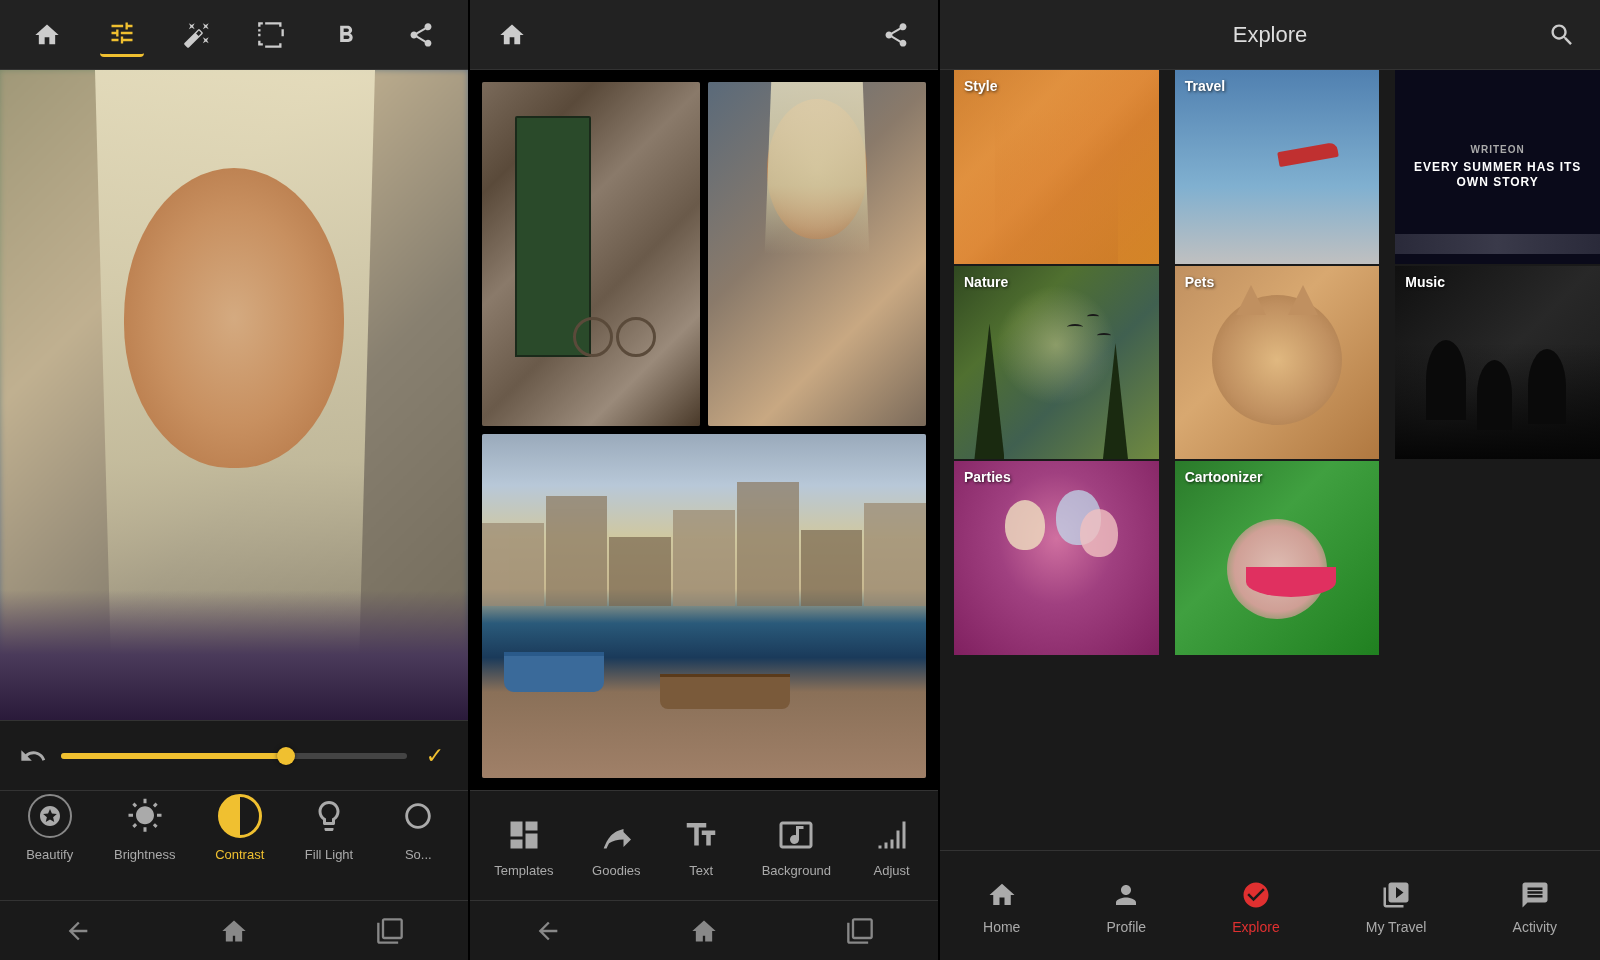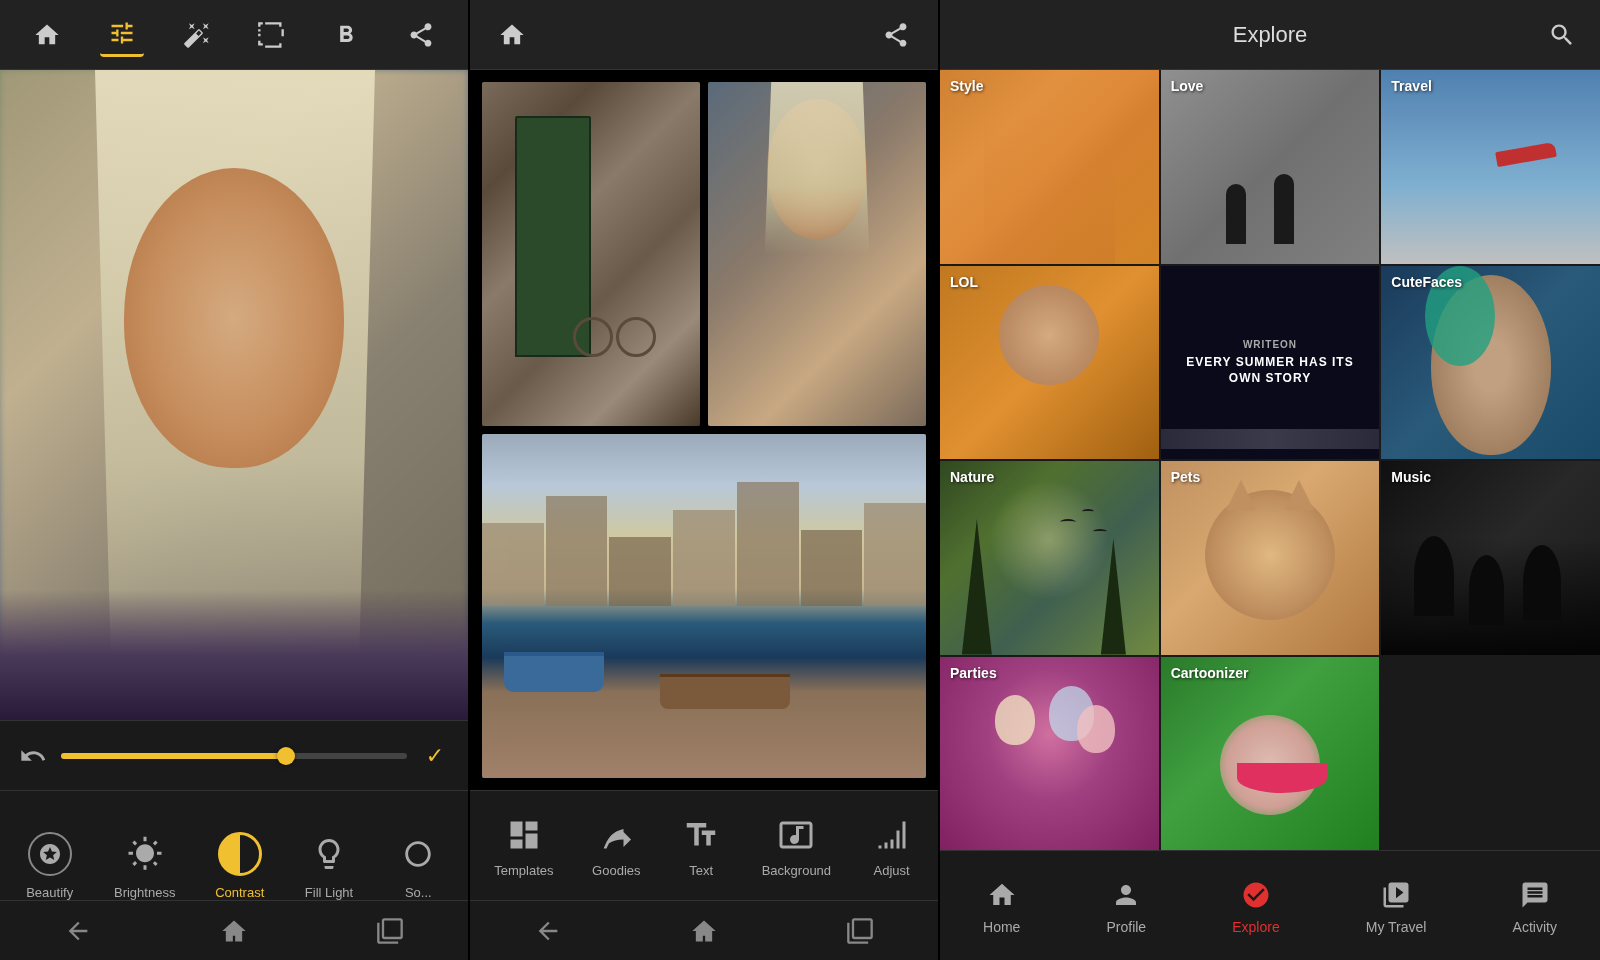--- a/index.html
+++ b/index.html
@@ -140,21 +140,21 @@
       justify-content: center;
       cursor: pointer;
       color: #f0c030;
       font-size: 22px;
     }
 
     .tools-row {
       height: 110px;
       background: #1a1a1a;
       display: flex;
-      align-items: flex-end;
+      align-items: flex-start;
       justify-content: space-around;
       padding: 0 5px;
       border-top: 1px solid #333;
     }
 
     .tool-item {
       display: flex;
       flex-direction: column;
       align-items: center;
       gap: 6px;
@@ -291,20 +291,21 @@
       grid-template-rows: 1fr 1fr 1fr 1fr;
       gap: 2px;
       overflow: hidden;
     }
 
     .explore-cell {
       background: #333;
       position: relative;
       overflow: hidden;
       cursor: pointer;
+      margin-left: 14px;
     }
 
     .explore-cell-label {
       position: absolute;
       top: 8px;
       left: 10px;
       color: #fff;
       font-size: 14px;
       font-weight: 600;
       text-shadow: 1px 1px 3px rgba(0,0,0,0.7);
@@ -772,71 +773,45 @@
   <div class="explore-grid">
 
     <div class="explore-cell">
       <div class="bg-style">
         <div style="position:absolute;inset:0;background:linear-gradient(135deg,#c87830 0%,#e09040 30%,#d07020 60%,#f0a030 100%);opacity:0.8;"></div>
         <div style="position:absolute;bottom:0;left:20%;width:60%;height:80%;background:linear-gradient(180deg,transparent 0%,rgba(200,120,40,0.5) 100%);"></div>
       </div>
       <span class="explore-cell-label">Style</span>
     </div>
 
-    <div class="explore-cell">
-      <div class="bg-love">
-        <div style="position:absolute;inset:0;background:linear-gradient(135deg,#909090 0%,#707070 50%,#808080 100%);"></div>
-
-        <div style="position:absolute;bottom:10%;left:30%;width:20px;height:60px;background:#1a1a1a;border-radius:10px 10px 0 0;"></div>
-        <div style="position:absolute;bottom:10%;left:52%;width:20px;height:70px;background:#1a1a1a;border-radius:10px 10px 0 0;"></div>
-      </div>
-      <span class="explore-cell-label">Love</span>
-    </div>
 
     <div class="explore-cell">
       <div class="bg-travel">
 
         <div style="position:absolute;inset:0;background:linear-gradient(180deg,#5080b0 0%,#80b0d0 60%,#c0c0c0 100%);"></div>
 
         <div style="position:absolute;top:40%;right:20%;width:60px;height:15px;background:#c03030;border-radius:2px 8px 2px 2px;transform:rotate(-10deg);"></div>
       </div>
       <span class="explore-cell-label">Travel</span>
     </div>
 
-    <div class="explore-cell">
-      <div class="bg-lol">
-        <div style="position:absolute;inset:0;background:linear-gradient(135deg,#c07820 0%,#e09030 50%,#a06010 100%);"></div>
-
-        <div style="position:absolute;top:10%;left:50%;transform:translateX(-50%);width:100px;height:100px;background:radial-gradient(ellipse,#d4aa80 0%,#b88860 70%,#a07050 100%);border-radius:50%;"></div>
-      </div>
-      <span class="explore-cell-label">LOL</span>
-    </div>
 
 
     <div class="explore-cell">
       <div class="bg-writeon">
         <div style="position:absolute;inset:0;background:#0a0a1a;"></div>
 
         <div style="position:absolute;bottom:5%;left:0;right:0;height:20px;background:linear-gradient(90deg,#2a2a3a,#3a3a4a,#2a2a3a);display:flex;align-items:flex-end;justify-content:center;gap:3px;"></div>
         <div class="writeon-text" style="position:absolute;inset:0;display:flex;align-items:center;justify-content:center;flex-direction:column;padding:10px;">
           <div style="font-size:10px;color:#aaa;margin-bottom:4px;">WriteOn</div>
           <div style="font-size:12px;color:#fff;font-weight:900;text-align:center;line-height:1.3;">EVERY SUMMER HAS ITS OWN STORY</div>
         </div>
       </div>
     </div>
 
-    <div class="explore-cell">
-      <div class="bg-cutefaces">
-        <div style="position:absolute;inset:0;background:linear-gradient(135deg,#1a3a5a 0%,#2a5a7a 50%,#1a4a6a 100%);"></div>
-
-        <div style="position:absolute;top:5%;left:50%;transform:translateX(-50%);width:120px;height:180px;background:radial-gradient(ellipse,#c0a080 20%,#a08060 70%,#806040 100%);border-radius:50% 50% 48% 48%;"></div>
-        <div style="position:absolute;top:0;left:20%;width:70px;height:100px;background:#20a080;border-radius:50%;opacity:0.8;"></div>
-      </div>
-      <span class="explore-cell-label">CuteFaces</span>
-    </div>
 
     <div class="explore-cell">
       <div class="bg-nature">
         <div style="position:absolute;inset:0;background:linear-gradient(135deg,#304820 0%,#507030 30%,#406050 60%,#708a40 100%);"></div>
 
         <div style="position:absolute;top:10%;left:50%;transform:translateX(-50%);width:120px;height:120px;background:radial-gradient(ellipse,#d0d090 0%,transparent 70%);opacity:0.5;"></div>
 
         <div style="position:absolute;bottom:0;left:10%;width:30px;height:70%;background:#1a2a10;clip-path:polygon(50% 0,0 100%,100% 100%);"></div>
         <div style="position:absolute;bottom:0;right:15%;width:25px;height:60%;background:#1a2a10;clip-path:polygon(50% 0,0 100%,100% 100%);"></div>
 

